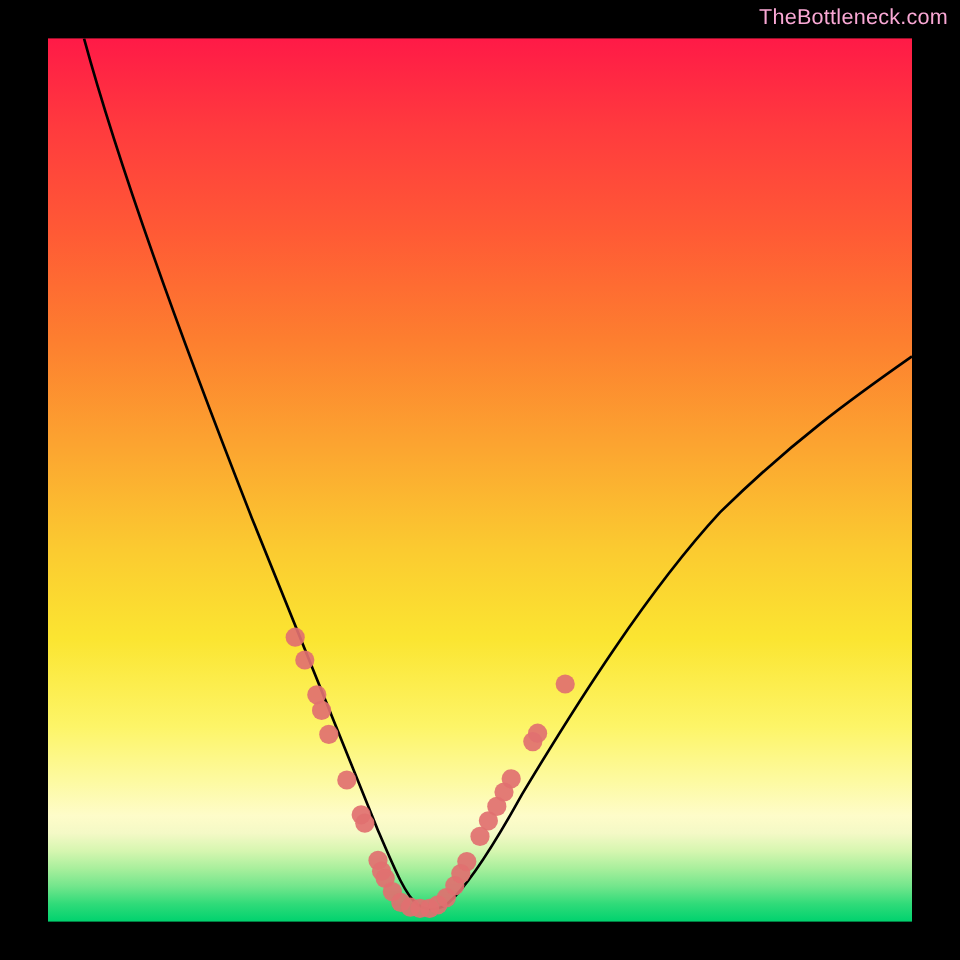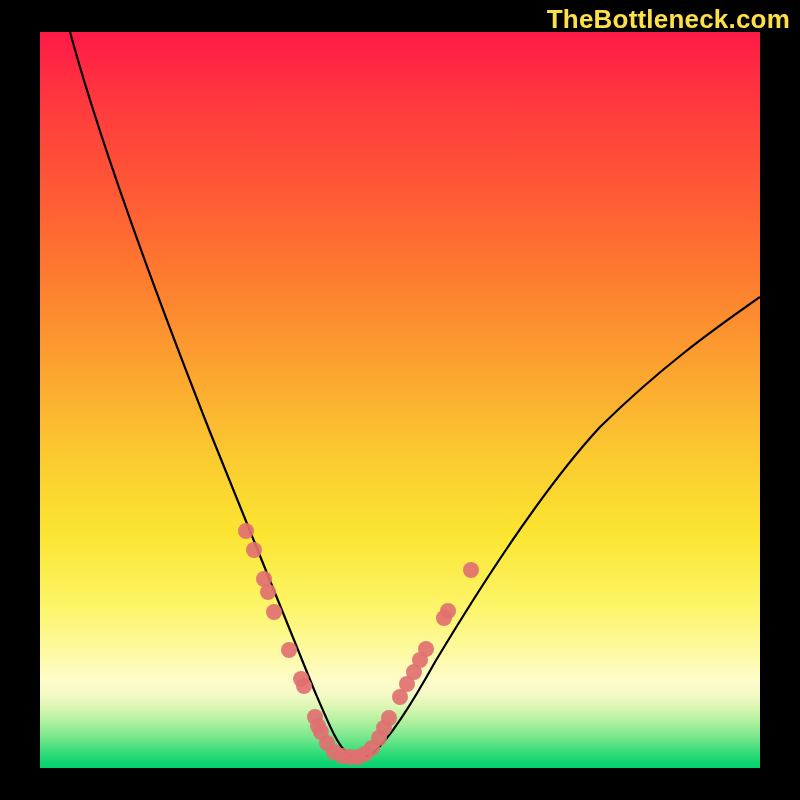--- a/index.html
+++ b/index.html
@@ -14,23 +14,23 @@
     position: relative;
     width: 800px;
     height: 800px;
     background: #000000;
   }
   .watermark {
     position: absolute;
     top: 4px;
     right: 10px;
     font-family: Arial, Helvetica, sans-serif;
-    font-size: 26px;
-    font-weight: 700;
-    color: #fde047;
+    font-size: 18px;
+    font-weight: 400;
+    color: #f9a8d4;
     letter-spacing: 0.2px;
     z-index: 10;
   }
   .plot-area {
     position: absolute;
     left: 40px;
     top: 32px;
     width: 720px;
     height: 736px;
     

